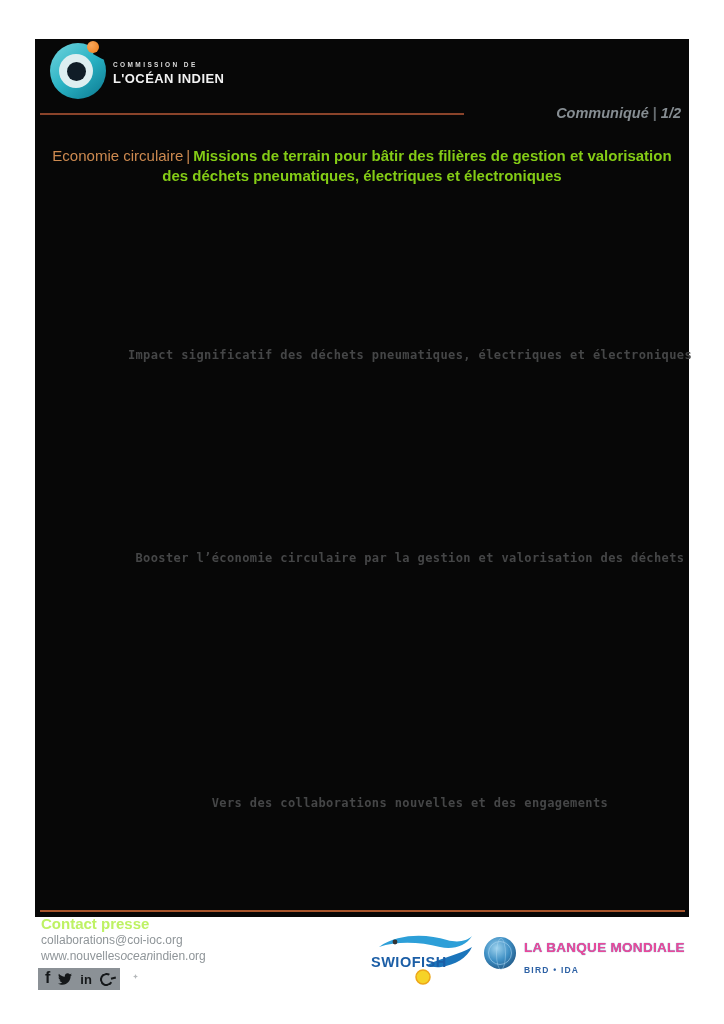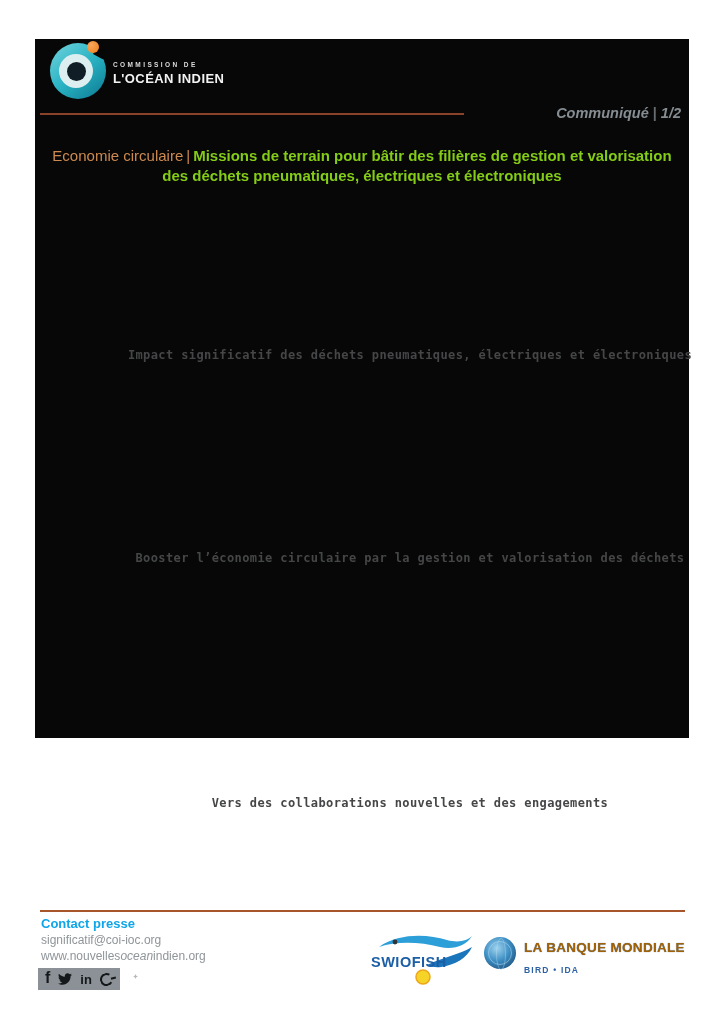--- a/index.html
+++ b/index.html
@@ -1,18 +1,18 @@
 <!DOCTYPE html>
 <html><head>
 <meta charset="utf-8">
 <style>
   html,body{margin:0;padding:0;background:#ffffff;}
   .page{position:relative;width:724px;height:1024px;background:#ffffff;overflow:hidden;
         font-family:"Liberation Sans",sans-serif;}
-  .sheet{position:absolute;left:35px;top:39px;width:654px;height:699px;background:#070707;}
+  .sheet{position:absolute;left:35px;top:39px;width:654px;height:878px;background:#070707;}
 
   
   .logo-circle{position:absolute;left:15px;top:4px;width:56px;height:56px;border-radius:50%;
         background:linear-gradient(140deg,#63cdd8 10%,#2ab3c4 50%,#0e7e95 95%);}
   .logo-white{position:absolute;left:9px;top:11px;width:34px;height:34px;border-radius:50%;background:#ddeef0;}
   .logo-dot{position:absolute;left:8px;top:8px;width:19px;height:19px;border-radius:50%;background:#101d27;}
   .logo-notch{position:absolute;right:1px;top:7px;width:11px;height:7px;background:#070707;transform:rotate(28deg);}
   .logo-orange{position:absolute;left:52px;top:2px;width:12px;height:12px;border-radius:50%;
         background:radial-gradient(circle at 35% 35%,#f9a85c,#ee7c17);}
   .logo-text{position:absolute;left:78px;top:22px;color:#ededed;}
@@ -32,21 +32,21 @@
 
   
   .body-heading{position:absolute;left:0;width:654px;text-align:center;
         font-family:"DejaVu Sans Mono","Liberation Mono",monospace;
         font-weight:bold;font-size:12px;letter-spacing:0.4px;color:#454647;padding-left:48px;}
   .h1{top:309px;} .h2{top:512px;} .h3{top:757px;}
 
   
   .rule-footer{position:absolute;left:5px;top:871px;width:645px;height:2px;background:#a8552c;}
   .contact{position:absolute;left:6px;top:877px;font-size:12px;line-height:16px;color:#8f9599;}
-  .contact .heading{font-size:13px;font-weight:bold;color:#0ea5e9;}
+  .contact .heading{font-size:15px;font-weight:bold;color:#bef264;}
   .site-italic{font-style:italic;}
 
   .social{position:absolute;left:3px;top:929px;height:22px;background:#8b9196;
         display:flex;align-items:center;gap:8px;padding:0 7px;}
   .icon-f{font-weight:bold;font-size:16px;color:#15181a;line-height:1;margin-top:-2px;}
   .icon-in{font-weight:bold;font-size:13px;color:#15181a;line-height:1;}
   .icon-tw{display:block;}
   .icon-at{display:inline-block;width:9px;height:9px;border:2px solid #15181a;border-radius:50%;
         border-right-color:transparent;position:relative;transform:rotate(-15deg);}
   .icon-at::after{content:"";position:absolute;right:-5px;top:4px;width:5px;height:2px;background:#15181a;}
@@ -56,21 +56,21 @@
   
   .swiofish{position:absolute;left:330px;top:886px;width:111px;height:62px;background:#ffffff;}
   .worldbank{position:absolute;left:449px;top:898px;display:flex;align-items:flex-start;gap:8px;}
   .globe{width:32px;height:32px;border-radius:50%;position:relative;
         background:radial-gradient(circle at 40% 35%,#9fd3ee 0%,#3e8fc4 45%,#123a63 100%);}
   .globe::after{content:"";position:absolute;inset:4px;border-radius:50%;
         border:1px solid rgba(180,220,245,.55);}
   .globe::before{content:"";position:absolute;left:12px;top:1px;width:8px;height:30px;border-radius:50%;
         border:1px solid rgba(180,220,245,.45);}
   .wb-text{padding-top:3px;}
-  .wb-name{color:#a16207;font-weight:bold;font-size:13.5px;letter-spacing:0.3px;
+  .wb-name{color:#ec4899;font-weight:bold;font-size:13.5px;letter-spacing:0.3px;
         text-shadow:0 0 1px #3a6fb0;}
   .wb-sub{color:#2e62a5;font-weight:bold;font-size:8.5px;letter-spacing:1.2px;margin-top:10px;}
 </style>
 </head>
 <body>
 
 <div class="page">
   <div class="sheet">
 
     <div class="logo-circle">
@@ -96,21 +96,21 @@
     </div>
 
     <div class="body-heading h1">Impact significatif des déchets pneumatiques, électriques et électroniques</div>
     <div class="body-heading h2">Booster l’économie circulaire par la gestion et valorisation des déchets</div>
     <div class="body-heading h3">Vers des collaborations nouvelles et des engagements</div>
 
     <div class="rule-footer"></div>
 
     <div class="contact">
       <div class="heading">Contact presse</div>
-      <div>significatif@coi-ioc.org</div>
+      <div>collaborations@coi-ioc.org</div>
       <div><span>www.nouvelles</span><span class="site-italic">ocean</span><span>indien.org</span></div>
     </div>
 
     <div class="social">
       <span class="icon-f">f</span>
       <svg class="icon-tw" width="14" height="12" viewBox="0 0 24 20">
         <path fill="#15181a" d="M23.9 2.6c-.9.4-1.8.65-2.8.77 1-.6 1.8-1.57 2.16-2.72-.95.56-2 .97-3.12 1.2C19.24.9 17.96.3 16.55.3c-2.72 0-4.93 2.2-4.93 4.92 0 .39.05.76.13 1.12-4.09-.2-7.71-2.17-10.14-5.14-.43.72-.67 1.56-.67 2.47 0 1.71.87 3.21 2.19 4.1-.8-.03-1.57-.25-2.23-.62v.06c0 2.39 1.7 4.38 3.95 4.83-.41.11-.85.17-1.3.17-.31 0-.61-.03-.91-.09.63 1.95 2.44 3.38 4.6 3.42-1.68 1.32-3.81 2.1-6.1 2.1-.39 0-.78-.02-1.14-.07 2.19 1.4 4.77 2.21 7.56 2.21 9.05 0 14-7.5 14-13.99v-.63c.96-.69 1.8-1.56 2.44-2.56z"></path>
       </svg>
       <span class="icon-in">in</span>
       <span class="icon-at"></span>

